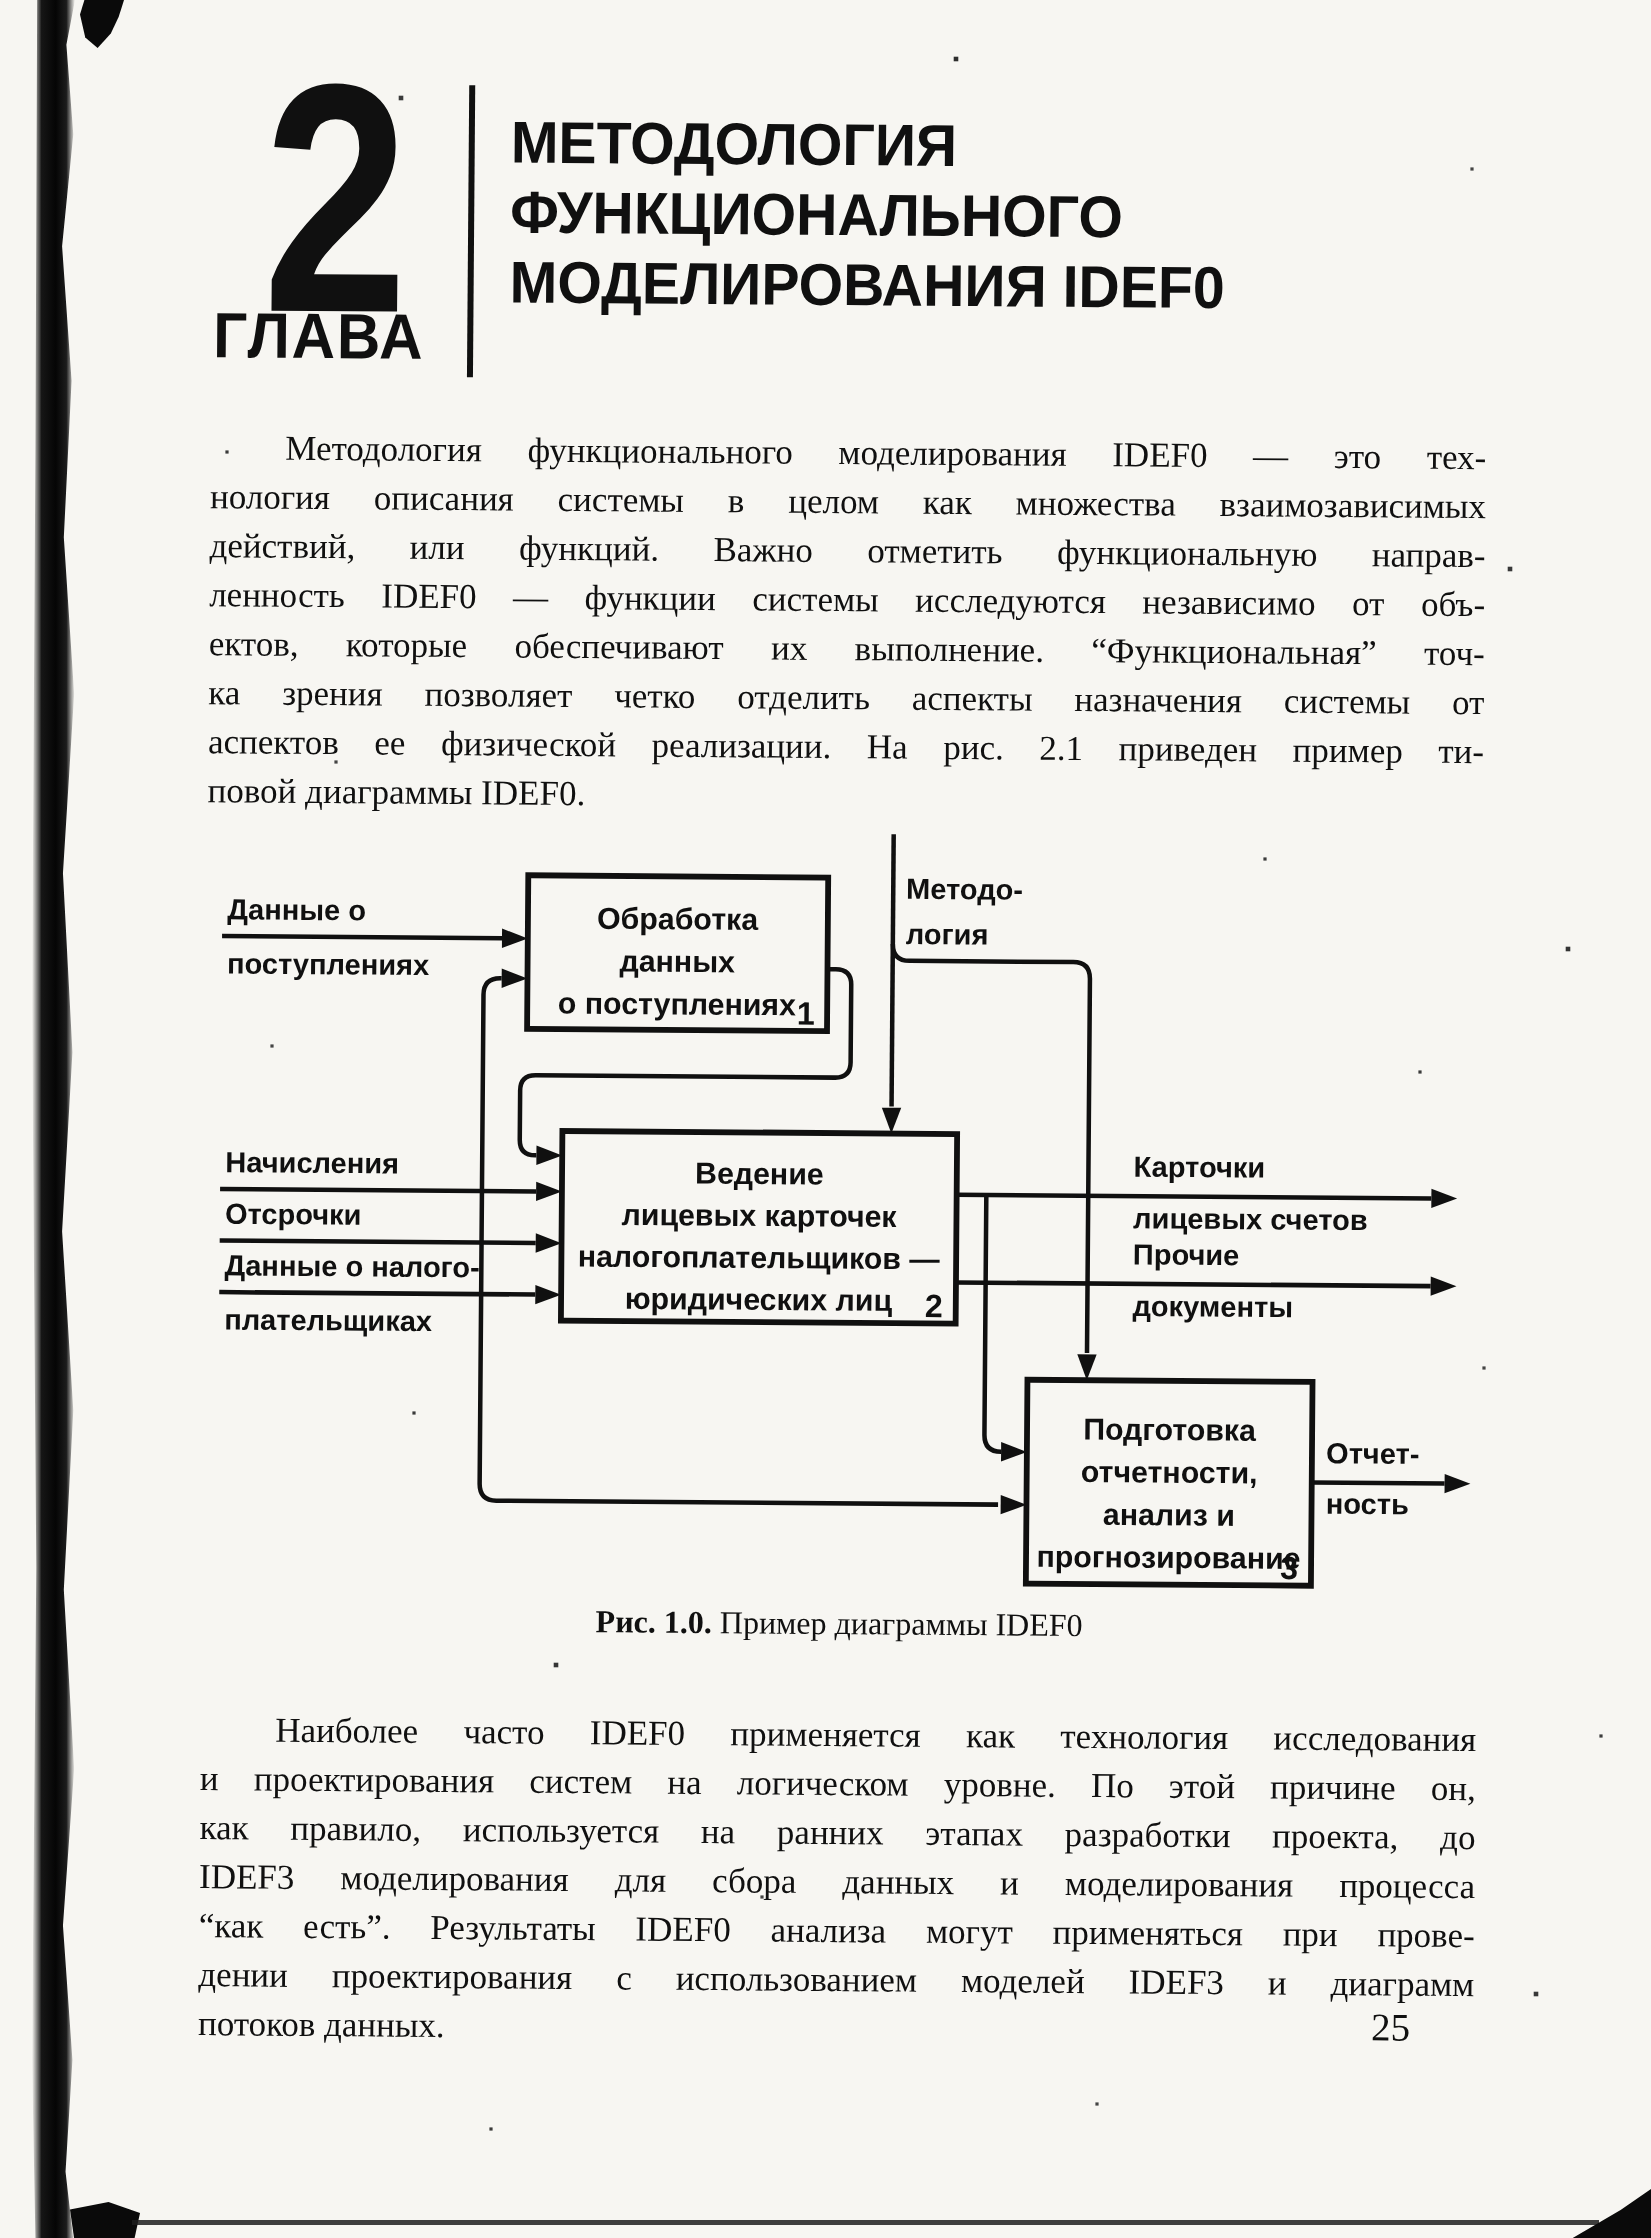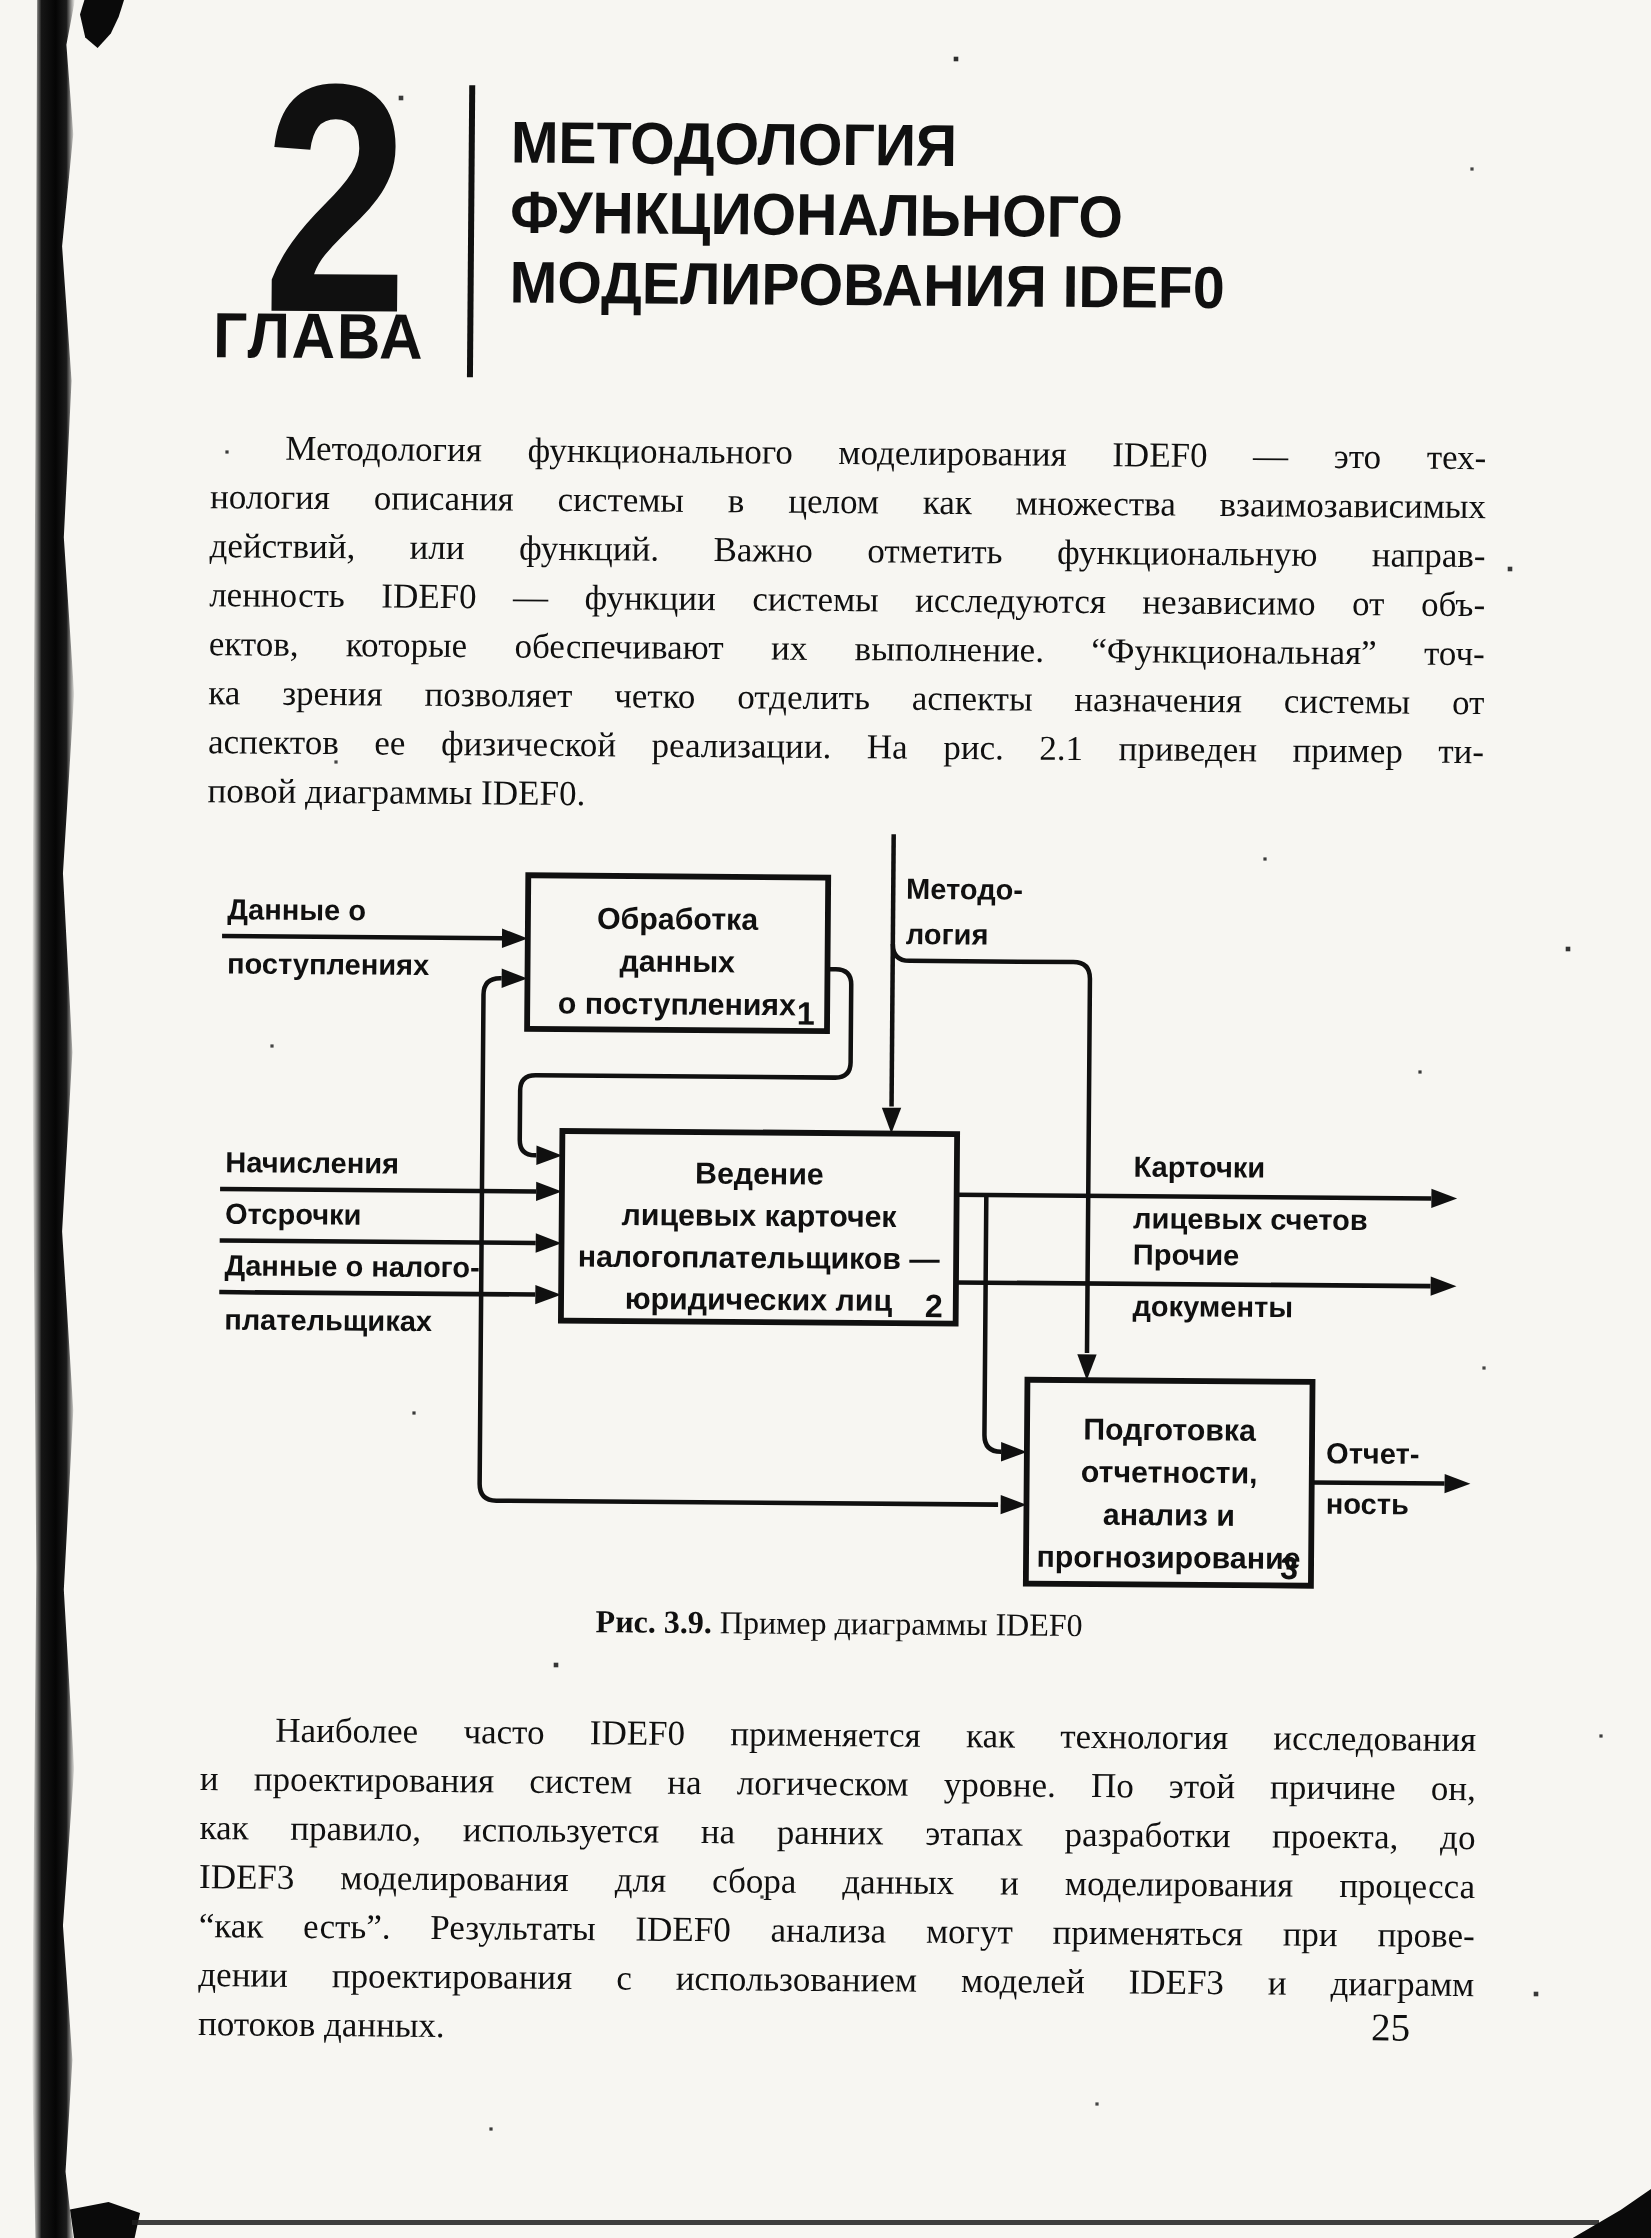--- a/index.html
+++ b/index.html
@@ -195,21 +195,21 @@
       <text class="dg-label" x="1760" y="1900">лицевых счетов</text>
 
       <text class="dg-label" x="1760" y="1956">Прочие</text>
       <text class="dg-label" x="1760" y="2036">документы</text>
 
       <text class="dg-label" x="2062" y="2262">Отчет-</text>
       <text class="dg-label" x="2062" y="2340">ность</text>
     </svg>
 
     <div class="fig-caption">
-      <span class="cap-b">Рис. 3.9.</span><span> Пример диаграммы IDEF0</span>
+      <span class="cap-b">Рис. 1.0.</span><span> Пример диаграммы IDEF0</span>
     </div>
 
     <div class="para" id="para2">
       <div class="ln first">Наиболее часто IDEF0 применяется как технология исследования</div>
       <div class="ln">и проектирования систем на логическом уровне. По этой причине он,</div>
       <div class="ln">как правило, используется на ранних этапах разработки проекта, до</div>
       <div class="ln">IDEF3 моделирования для сбора данных и моделирования процесса</div>
       <div class="ln">“как есть”. Результаты IDEF0 анализа могут применяться при прове-</div>
       <div class="ln">дении проектирования с использованием моделей IDEF3 и диаграмм</div>
       <div class="ln last">потоков данных.</div>

